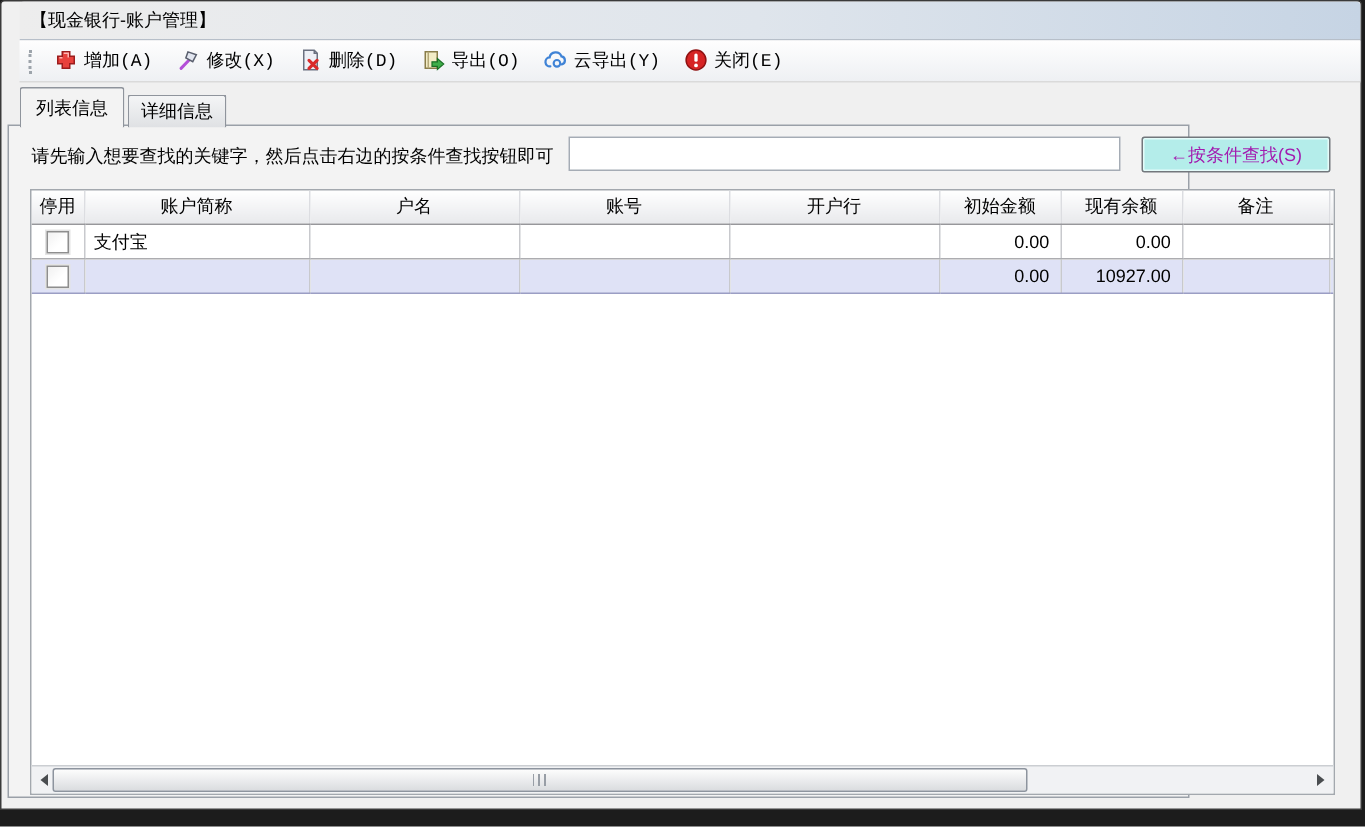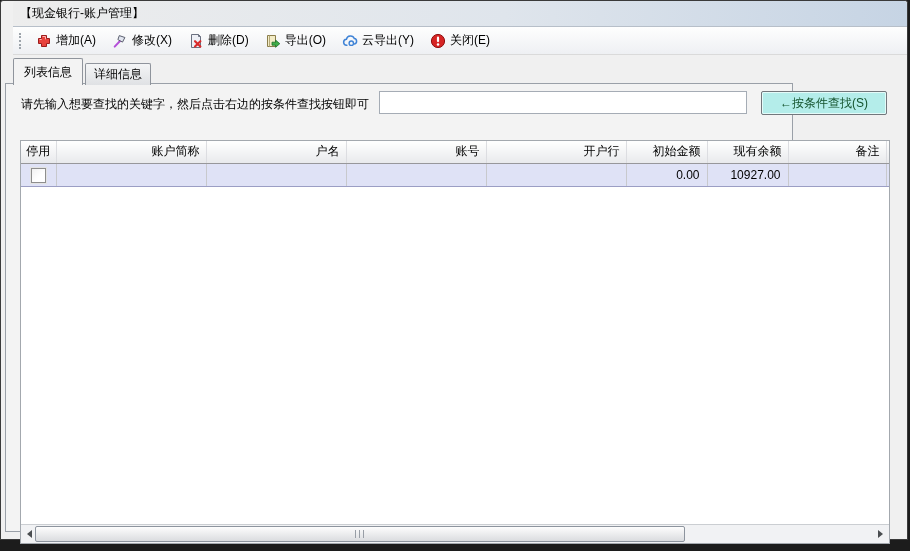--- a/index.html
+++ b/index.html
@@ -23,21 +23,21 @@
     border-bottom:1px solid #b7bfc9;border-radius:3px 3px 0 0;
   }
   .title-text{font-size:12px;color:#000;}
   
   .toolbar{
     height:27px;display:flex;align-items:center;padding-left:3px;
     background:linear-gradient(#fefefe,#eef0f3);
     border-bottom:1px solid #dadada;
   }
   .toolbar-grip{width:2px;height:16px;border-left:2px dotted #9da4ab;margin:0 5px 0 3px;}
-  .tb-btn{display:flex;align-items:center;gap:4px;padding:3px 8px;cursor:default;border-radius:2px;}
+  .tb-btn{display:flex;gap:4px;padding:3px 8px;cursor:default;border-radius:2px;font-family:Liberation Mono, monospace;}
   .tb-btn svg{display:block;}
   
   .tabstrip{position:absolute;left:12px;top:57px;display:flex;align-items:flex-end;z-index:3;}
   .tab{
     font-size:12px;padding:0 8px;display:flex;align-items:center;
     border:1px solid #8f949c;border-bottom:none;margin-right:2px;
     border-radius:2px 2px 0 0;height:21px;
     background:linear-gradient(#f4f5f6,#dfe1e4);
   }
   .tab.active{height:26px;background:#f3f3f3;position:relative;z-index:4;padding:0 10px;}
@@ -48,31 +48,31 @@
   }
   .search-label{position:absolute;left:15px;top:12px;}
   .search-input{
     position:absolute;left:373px;top:7px;width:358px;height:21px;
     border:1px solid #a5acb5;background:#fff;font-size:12px;padding:0 4px;
     font-family:inherit;box-sizing:content-box;
   }
   .search-btn{
     position:absolute;left:755px;top:7px;width:126px;height:24px;
     background:#b4edea;border:1px solid #72777c;border-radius:2px;
-    font-size:12px;font-family:inherit;color:#14532d;
+    font-size:12px;font-family:inherit;color:#a21caf;
     box-shadow:inset 0 0 0 1px #e4fbf9;
   }
   
   .grid{
-    position:absolute;left:14px;top:56px;width:870px;height:404px;
+    position:absolute;left:14px;top:42px;width:870px;height:404px;
     border:1px solid #a3a8ae;background:#fff;box-sizing:border-box;overflow:hidden;
   }
   table.grid-table{border-collapse:collapse;table-layout:fixed;width:100%;font-size:12px;}
   .grid-table th{
-    height:19px;font-weight:normal;text-align:right;padding:1px 6px 2px;
+    height:19px;font-weight:normal;text-align:center;padding:1px 6px 2px;
     background:linear-gradient(#ffffff,#e8e9ec);
     border-bottom:1px solid #97979b;border-right:1px solid #dcdde1;
     white-space:nowrap;overflow:hidden;
   }
   .grid-table th.c-center{text-align:center;padding:1px 2px 2px;}
   .grid-table th:last-child{border-right:none;}
   .grid-table td{
     height:22px;padding:0 6px;border-bottom:1px solid #acacb0;border-right:1px solid #c8c9cd;
     white-space:nowrap;overflow:hidden;background:#fff;
   }
@@ -213,20 +213,31 @@
             <th>户名</th>
             <th>账号</th>
             <th>开户行</th>
             <th>初始金额</th>
             <th>现有余额</th>
             <th>备注</th>
             <th></th>
           </tr>
         </thead>
         <tbody>
+          <tr>
+            <td class="c-check"><span class="cb"></span></td>
+            <td>支付宝</td>
+            <td></td>
+            <td></td>
+            <td></td>
+            <td class="c-num">0.00</td>
+            <td class="c-num">0.00</td>
+            <td></td>
+            <td class="c-fill"></td>
+          </tr>
           <tr class="sum-row">
             <td class="c-check"><span class="cb"></span></td>
             <td></td>
               <td></td>
               <td></td>
               <td></td>
             <td class="c-num">0.00</td>
             <td class="c-num">10927.00</td>
             <td></td>
             <td class="c-fill"></td>

